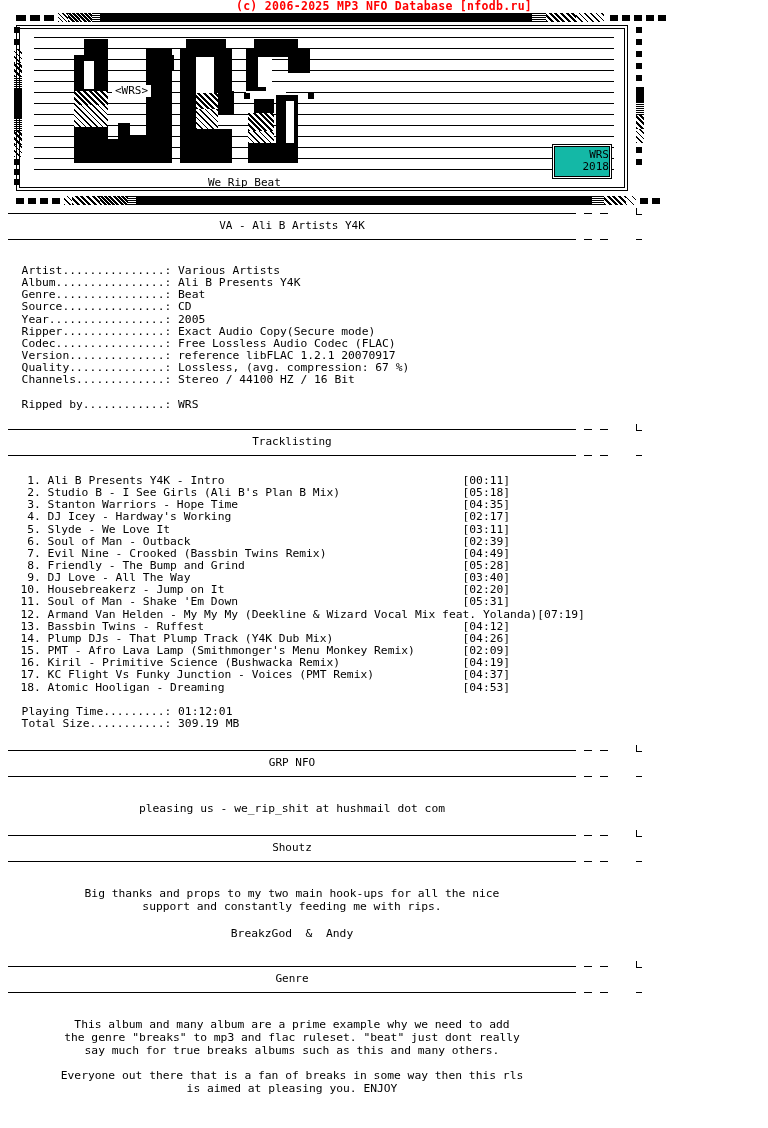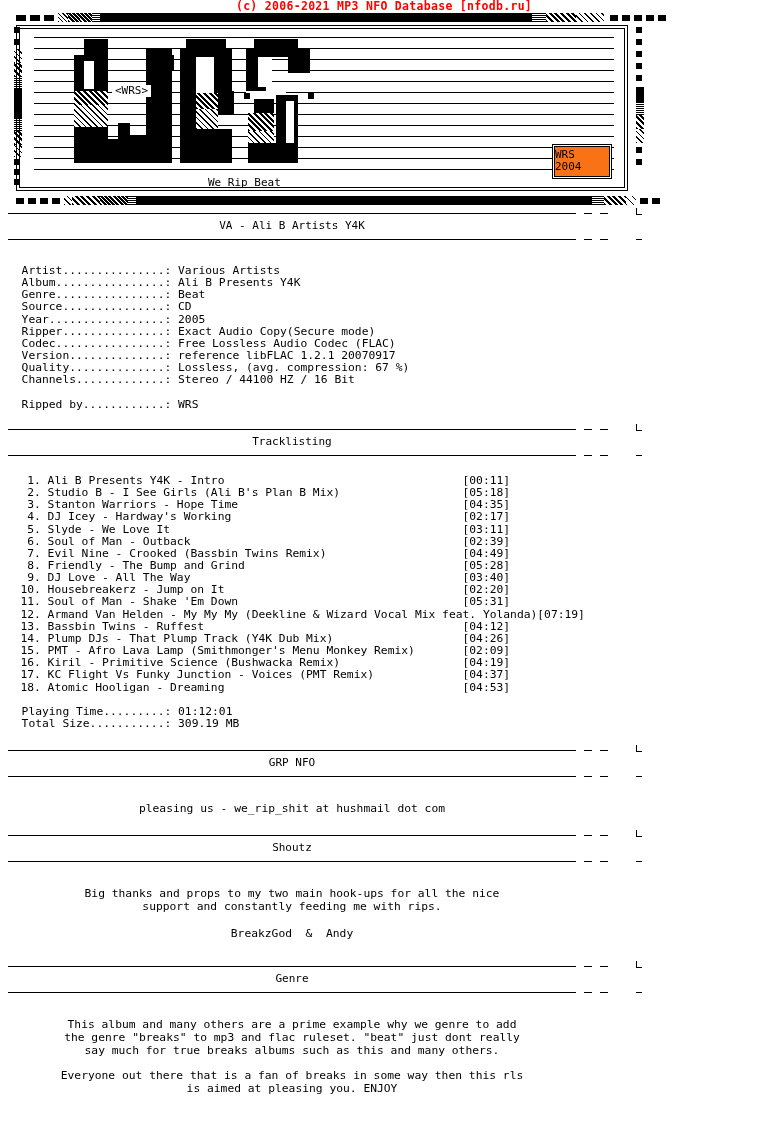--- a/index.html
+++ b/index.html
@@ -92,25 +92,25 @@
     position: absolute;
     right: 12px;
     bottom: 8px;
     border: 1px solid #000;
     background: #ffffff;
     padding: 1px;
     width: 56px;
   }
   .wrs-badge-in {
     border: 1px solid #000;
-    text-align: left;
+    text-align: right;
     font-size: 11px;
     line-height: 12px;
     padding: 2px 0 3px;
-    background: #f97316;
+    background: #14b8a6;
   }
 
   
   .rule {
     position: relative;
     height: 12px;
     white-space: pre;
     font-size: 11px;
     line-height: 12px;
     overflow: hidden;
@@ -164,21 +164,21 @@
     font-size: 11.3px;
     line-height: 13px;
   }
   .spacer12 { height: 12px; }
   .spacer14 { height: 14px; }
   .spacer20 { height: 20px; }
 </style>
 </head>
 <body>
 
-<div class="dbbar">(c) 2006-2021 MP3 NFO Database [nfodb.ru]</div>
+<div class="dbbar">(c) 2006-2025 MP3 NFO Database [nfodb.ru]</div>
 
 <div style="position:relative;height:10px;">
   <div style="position:absolute;left:16px;top:2px;width:10px;height:6px;background:#000;"></div>
   <div style="position:absolute;left:30px;top:2px;width:10px;height:6px;background:#000;"></div>
   <div style="position:absolute;left:44px;top:2px;width:10px;height:6px;background:#000;"></div>
   <div style="position:absolute;left:58px;top:0px;width:10px;height:9px;background:
      repeating-linear-gradient(45deg,#000 0 1px,#fff 1px 3px);"></div>
   <div style="position:absolute;left:68px;top:0px;width:12px;height:9px;background:
      repeating-linear-gradient(45deg,#000 0 2px,#fff 2px 3px);"></div>
   <div style="position:absolute;left:80px;top:0px;width:12px;height:9px;background:
@@ -304,21 +304,21 @@
         <div style="position:absolute;left:224px;top:66px;width:8px;height:42px;background:#fff;"></div>
       </div>
 
       <div class="wrs-tag">&lt;WRS&gt;</div>
 
       <div class="wrs-sub">We Rip Beat</div>
 
       <div class="wrs-badge">
         <div class="wrs-badge-in">
           <div>WRS</div>
-          <div>2004</div>
+          <div>2018</div>
         </div>
       </div>
 
     </div>
   </div>
 </div>
 
 <div style="position:relative;height:12px;">
   <div style="position:absolute;left:16px;top:3px;width:8px;height:6px;background:#000;"></div>
   <div style="position:absolute;left:28px;top:3px;width:8px;height:6px;background:#000;"></div>
@@ -463,18 +463,18 @@
 </div>
 <div class="section-title">Genre</div>
 <div class="rule">
   <div class="bar"></div>
   <div class="tick" style="left:584px;width:8px;"></div>
   <div class="tick" style="left:600px;width:8px;"></div>
   <div class="tick" style="left:636px;width:6px;"></div>
 </div>
 
 <div class="spacer20"></div>
-<div class="center-block">This album and many others are a prime example why we genre to add
+<div class="center-block">This album and many album are a prime example why we need to add
 the genre "breaks" to mp3 and flac ruleset. "beat" just dont really
 say much for true breaks albums such as this and many others.</div>
 <div class="spacer12"></div>
 <div class="center-block">Everyone out there that is a fan of breaks in some way then this rls
 is aimed at pleasing you. ENJOY</div>
 
 </body></html>

